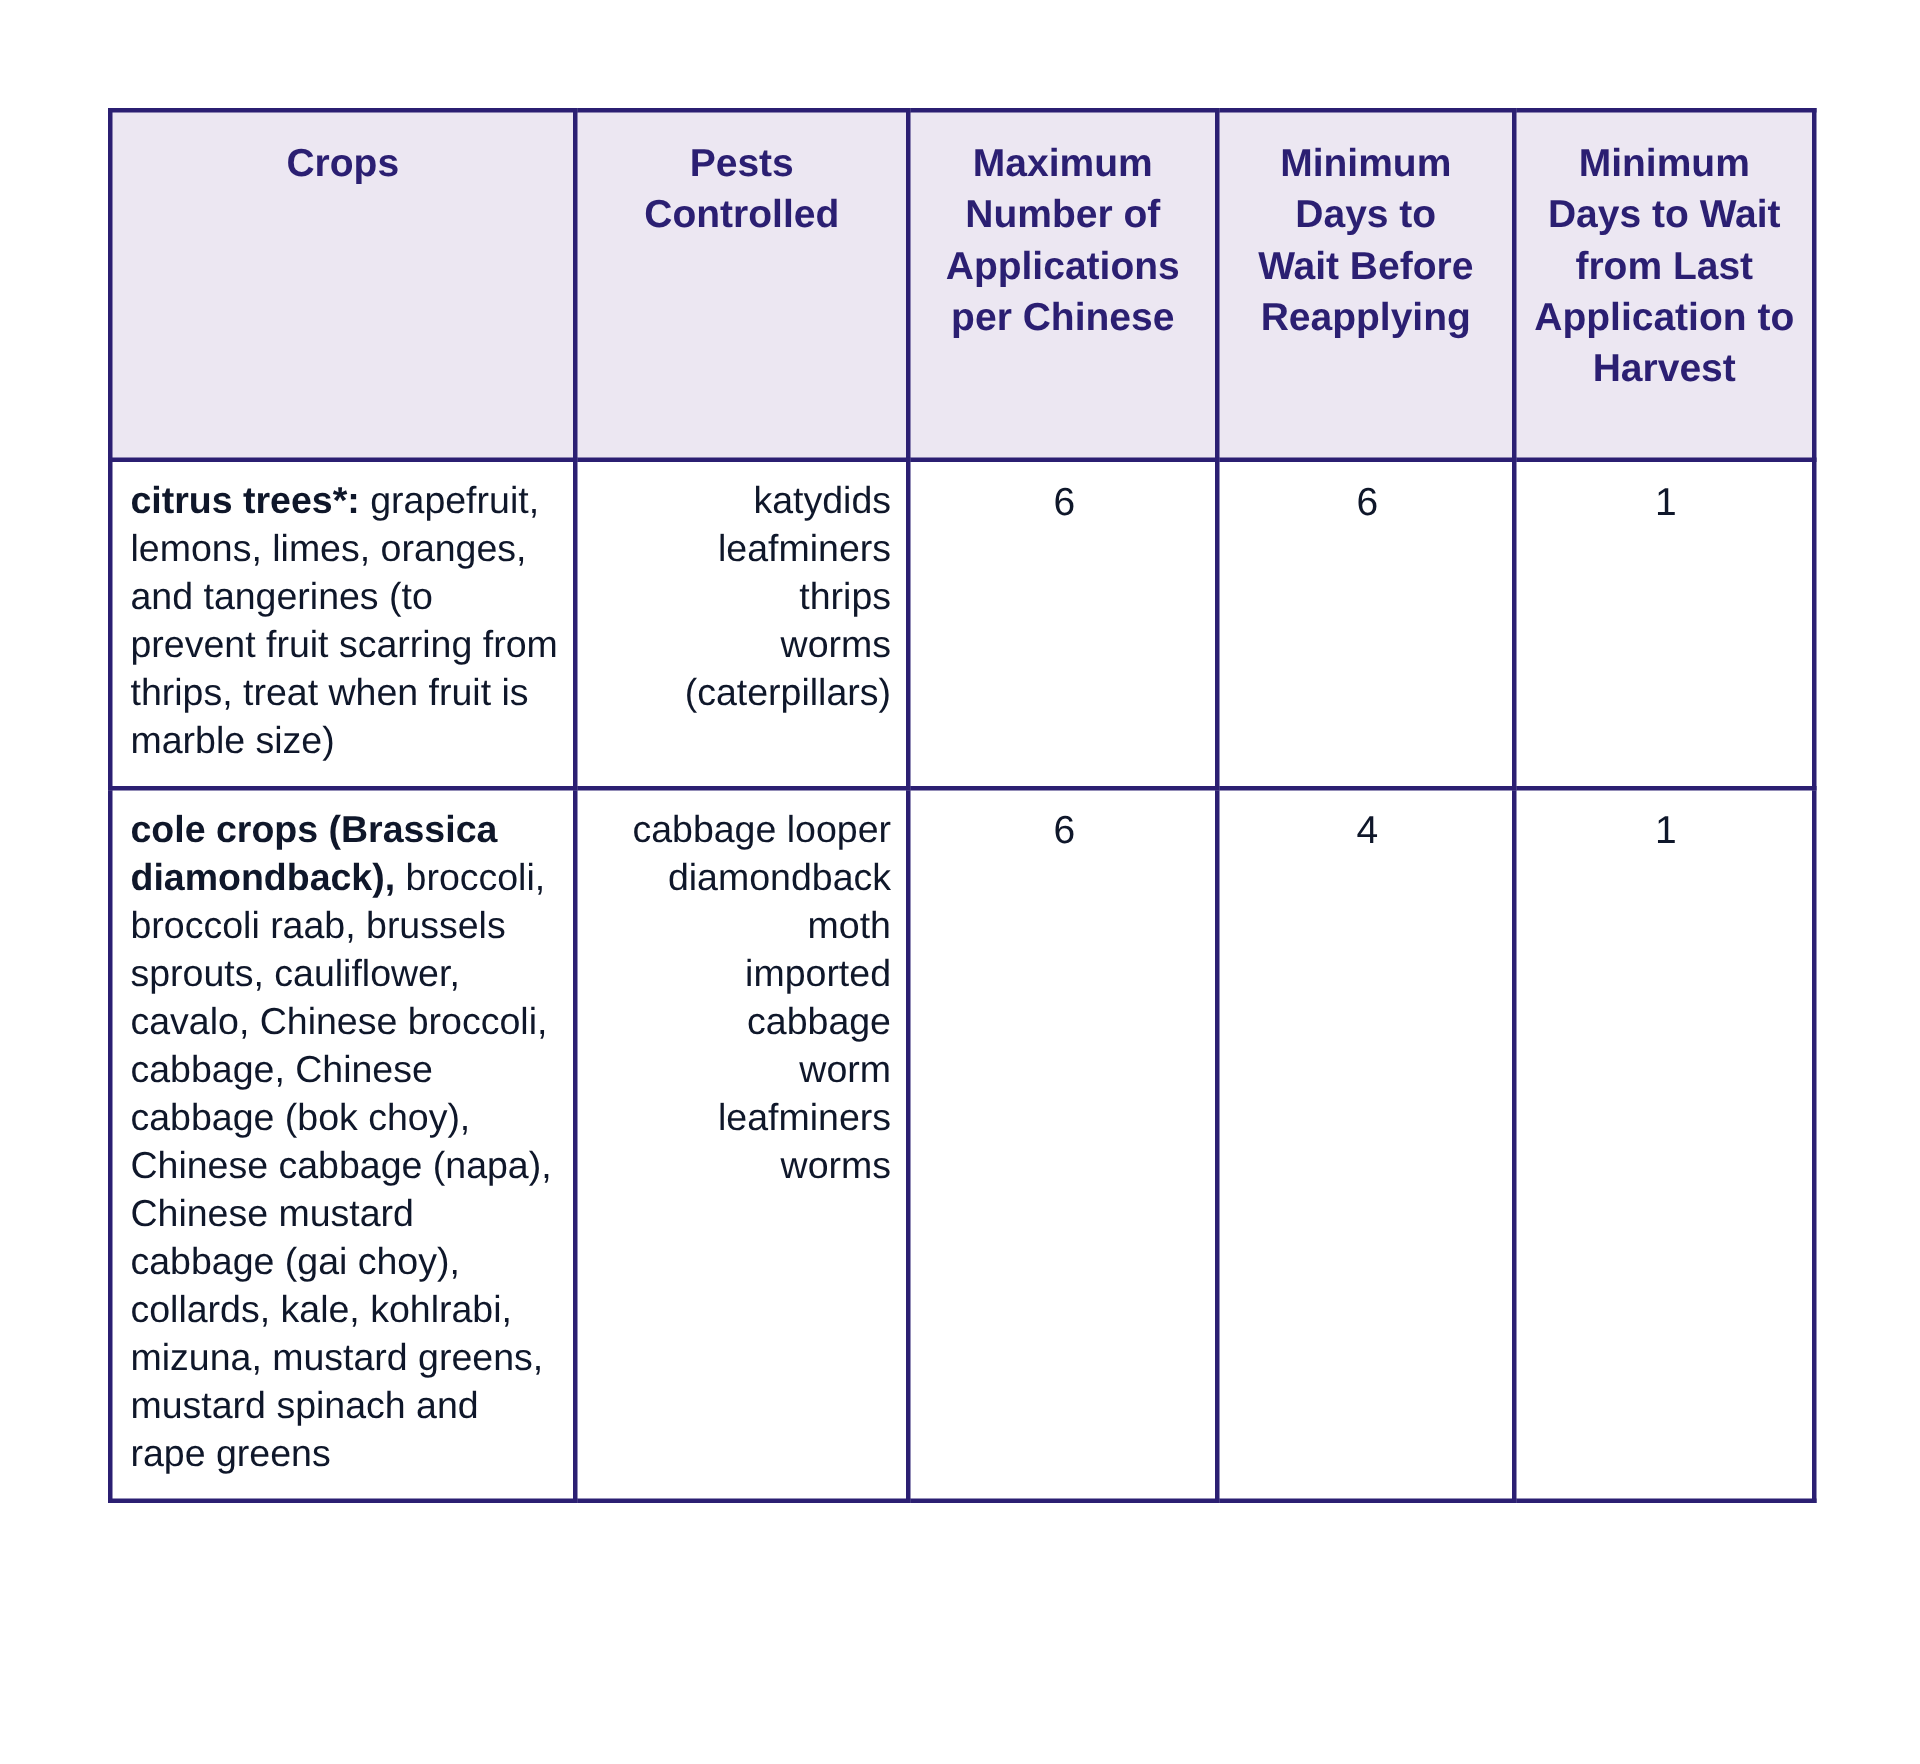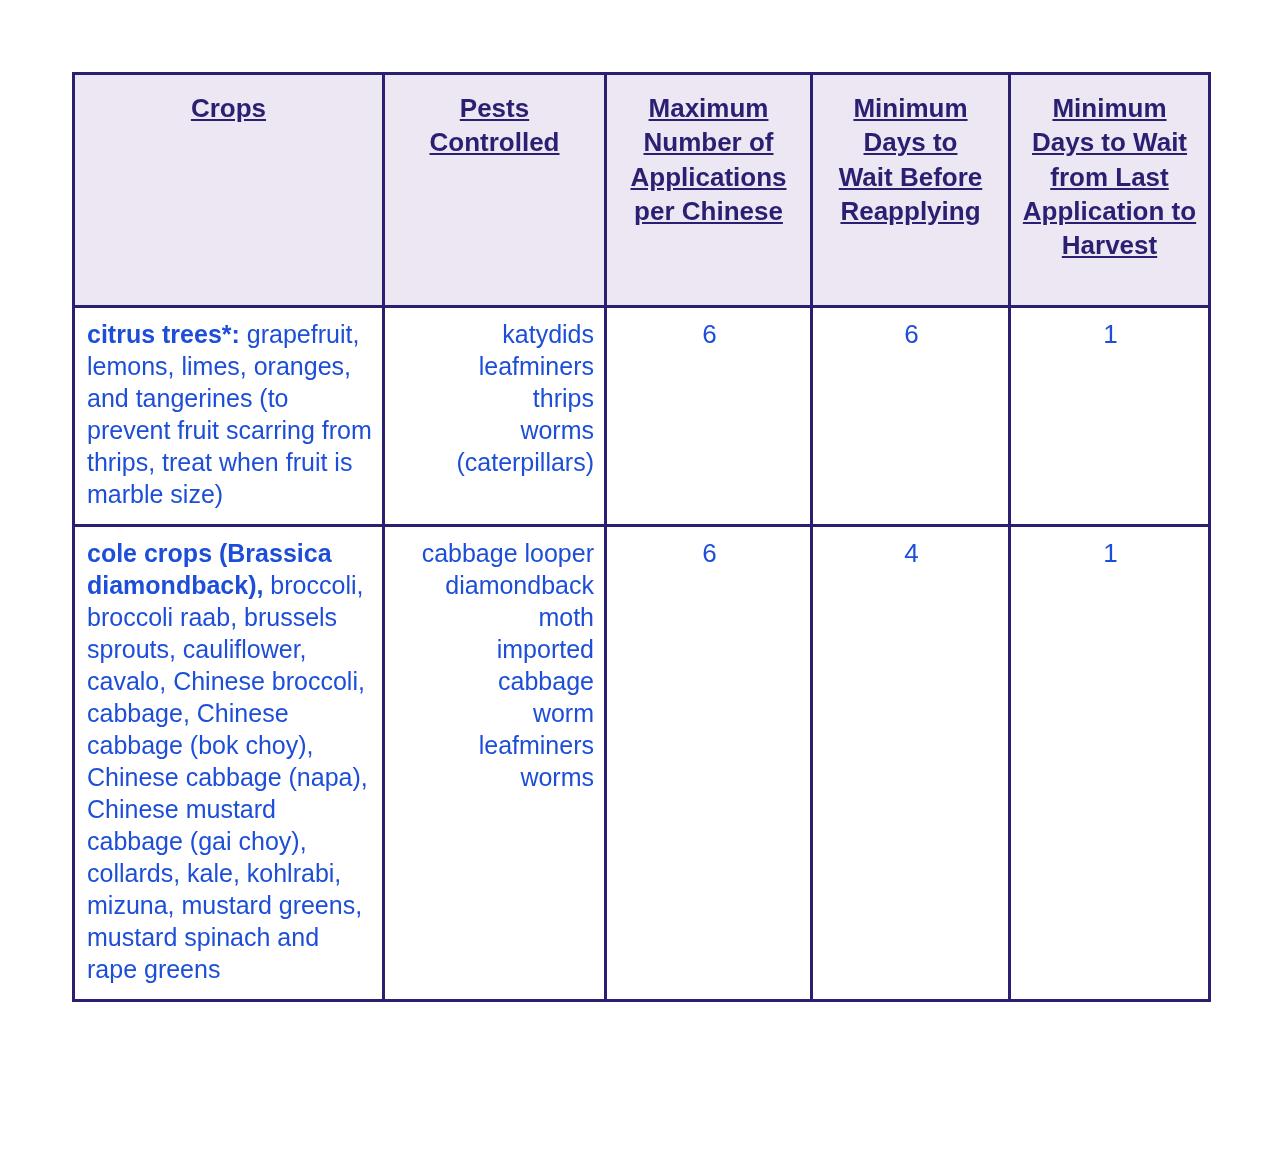--- a/index.html
+++ b/index.html
@@ -44,39 +44,39 @@
     padding: 16px 8px 14px 8px;
     height: 200px;
   }
   tbody td {
     border: 3px solid #2b1f72;
     vertical-align: top;
     background: #ffffff;
     padding: 10px 10px 14px 12px;
     font-size: 25px;
     line-height: 1.28;
-    color: #1d4ed8;
+    color: #0f172a;
   }
   td.crops {
     text-align: left;
   }
   td.crops .lead {
     font-weight: bold;
   }
   td.pests {
     text-align: right;
     white-space: pre-line;
     padding-left: 14px;
   }
   td.num {
     text-align: center;
     padding-top: 10px;
     font-size: 26px;
   }
-  .nowrapfix { white-space: pre-line; text-decoration: underline; }
+  .nowrapfix { white-space: pre-line; }
 </style>
 </head>
 <body>
 
 <div class="page">
   <table class="pest-table">
     <colgroup>
       <col class="c-crops">
       <col class="c-pests">
       <col class="c-maxapps">

